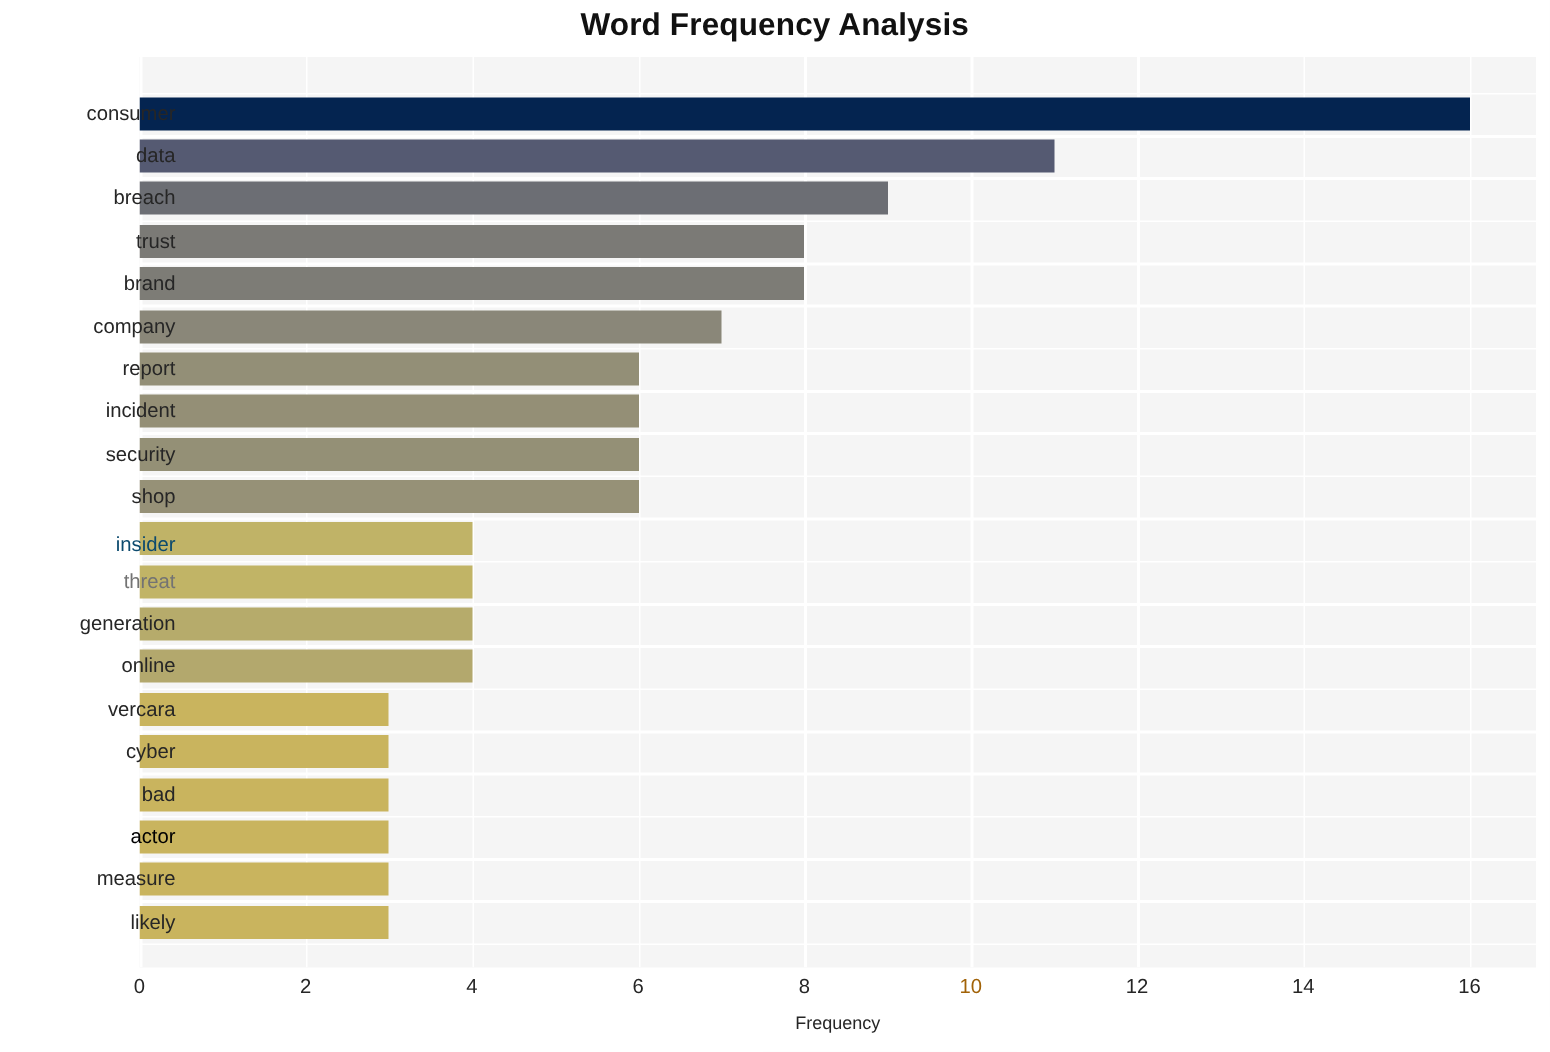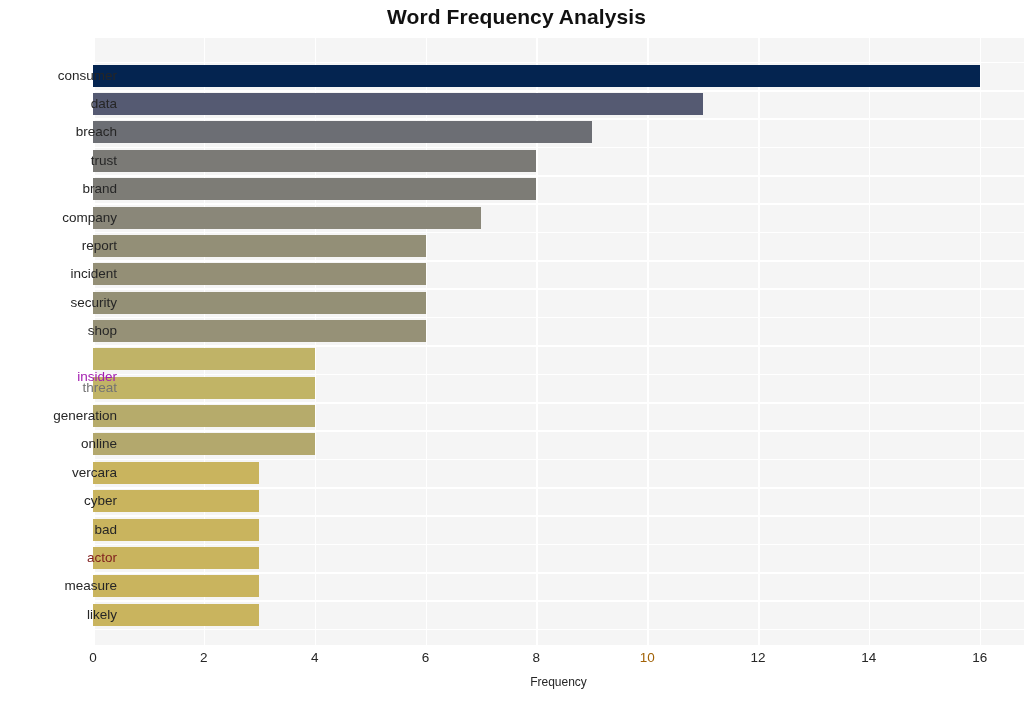--- a/index.html
+++ b/index.html
@@ -195,28 +195,28 @@
       <div class="ylabel" style="top: 30.7248px; color: rgb(38, 38, 38);">consumer</div>
       <div class="ylabel" style="top: 59.0893px; color: rgb(38, 38, 38);">data</div>
       <div class="ylabel" style="top: 87.4537px; color: rgb(38, 38, 38);">breach</div>
       <div class="ylabel" style="top: 115.818px; color: rgb(38, 38, 38);">trust</div>
       <div class="ylabel" style="top: 144.183px; color: rgb(38, 38, 38);">brand</div>
       <div class="ylabel" style="top: 172.547px; color: rgb(38, 38, 38);">company</div>
       <div class="ylabel" style="top: 200.912px; color: rgb(38, 38, 38);">report</div>
       <div class="ylabel" style="top: 229.276px; color: rgb(38, 38, 38);">incident</div>
       <div class="ylabel" style="top: 257.641px; color: rgb(38, 38, 38);">security</div>
       <div class="ylabel" style="top: 286.005px; color: rgb(38, 38, 38); padding-left: 26px;">shop</div>
-      <div class="ylabel" style="top: 332px; color: #a21caf; text-align: right;">insider</div>
+      <div class="ylabel" style="top: 318px; color: #0c4a6e; text-align: right;">insider</div>
       <div class="ylabel" style="top: 342.734px; color: #737373;">threat</div>
       <div class="ylabel" style="top: 371.099px; color: rgb(38, 38, 38);">generation</div>
       <div class="ylabel" style="top: 399.463px; color: rgb(38, 38, 38);">online</div>
       <div class="ylabel" style="top: 427.828px; color: rgb(38, 38, 38);">vercara</div>
       <div class="ylabel" style="top: 456.192px; color: rgb(38, 38, 38);">cyber</div>
       <div class="ylabel" style="top: 484.557px; color: rgb(38, 38, 38);">bad</div>
-      <div class="ylabel" style="top: 512.921px; color: #7f1d1d;">actor</div>
+      <div class="ylabel" style="top: 512.921px; color: #000000;">actor</div>
       <div class="ylabel" style="top: 541.286px; color: rgb(38, 38, 38);">measure</div>
       <div class="ylabel" style="top: 569.65px; color: rgb(38, 38, 38);">likely</div>
     </div>
   <div id="xlabels">
       <div class="xlabel" style="left: 93px; color: rgb(38, 38, 38);">0</div>
       <div class="xlabel" style="left: 203.833px; color: rgb(38, 38, 38);">2</div>
       <div class="xlabel" style="left: 314.667px; color: rgb(38, 38, 38);">4</div>
       <div class="xlabel" style="left: 425.5px; color: rgb(38, 38, 38);">6</div>
       <div class="xlabel" style="left: 536.333px; color: rgb(38, 38, 38);">8</div>
       <div class="xlabel" style="left: 647.167px; color: #a16207;">10</div>

